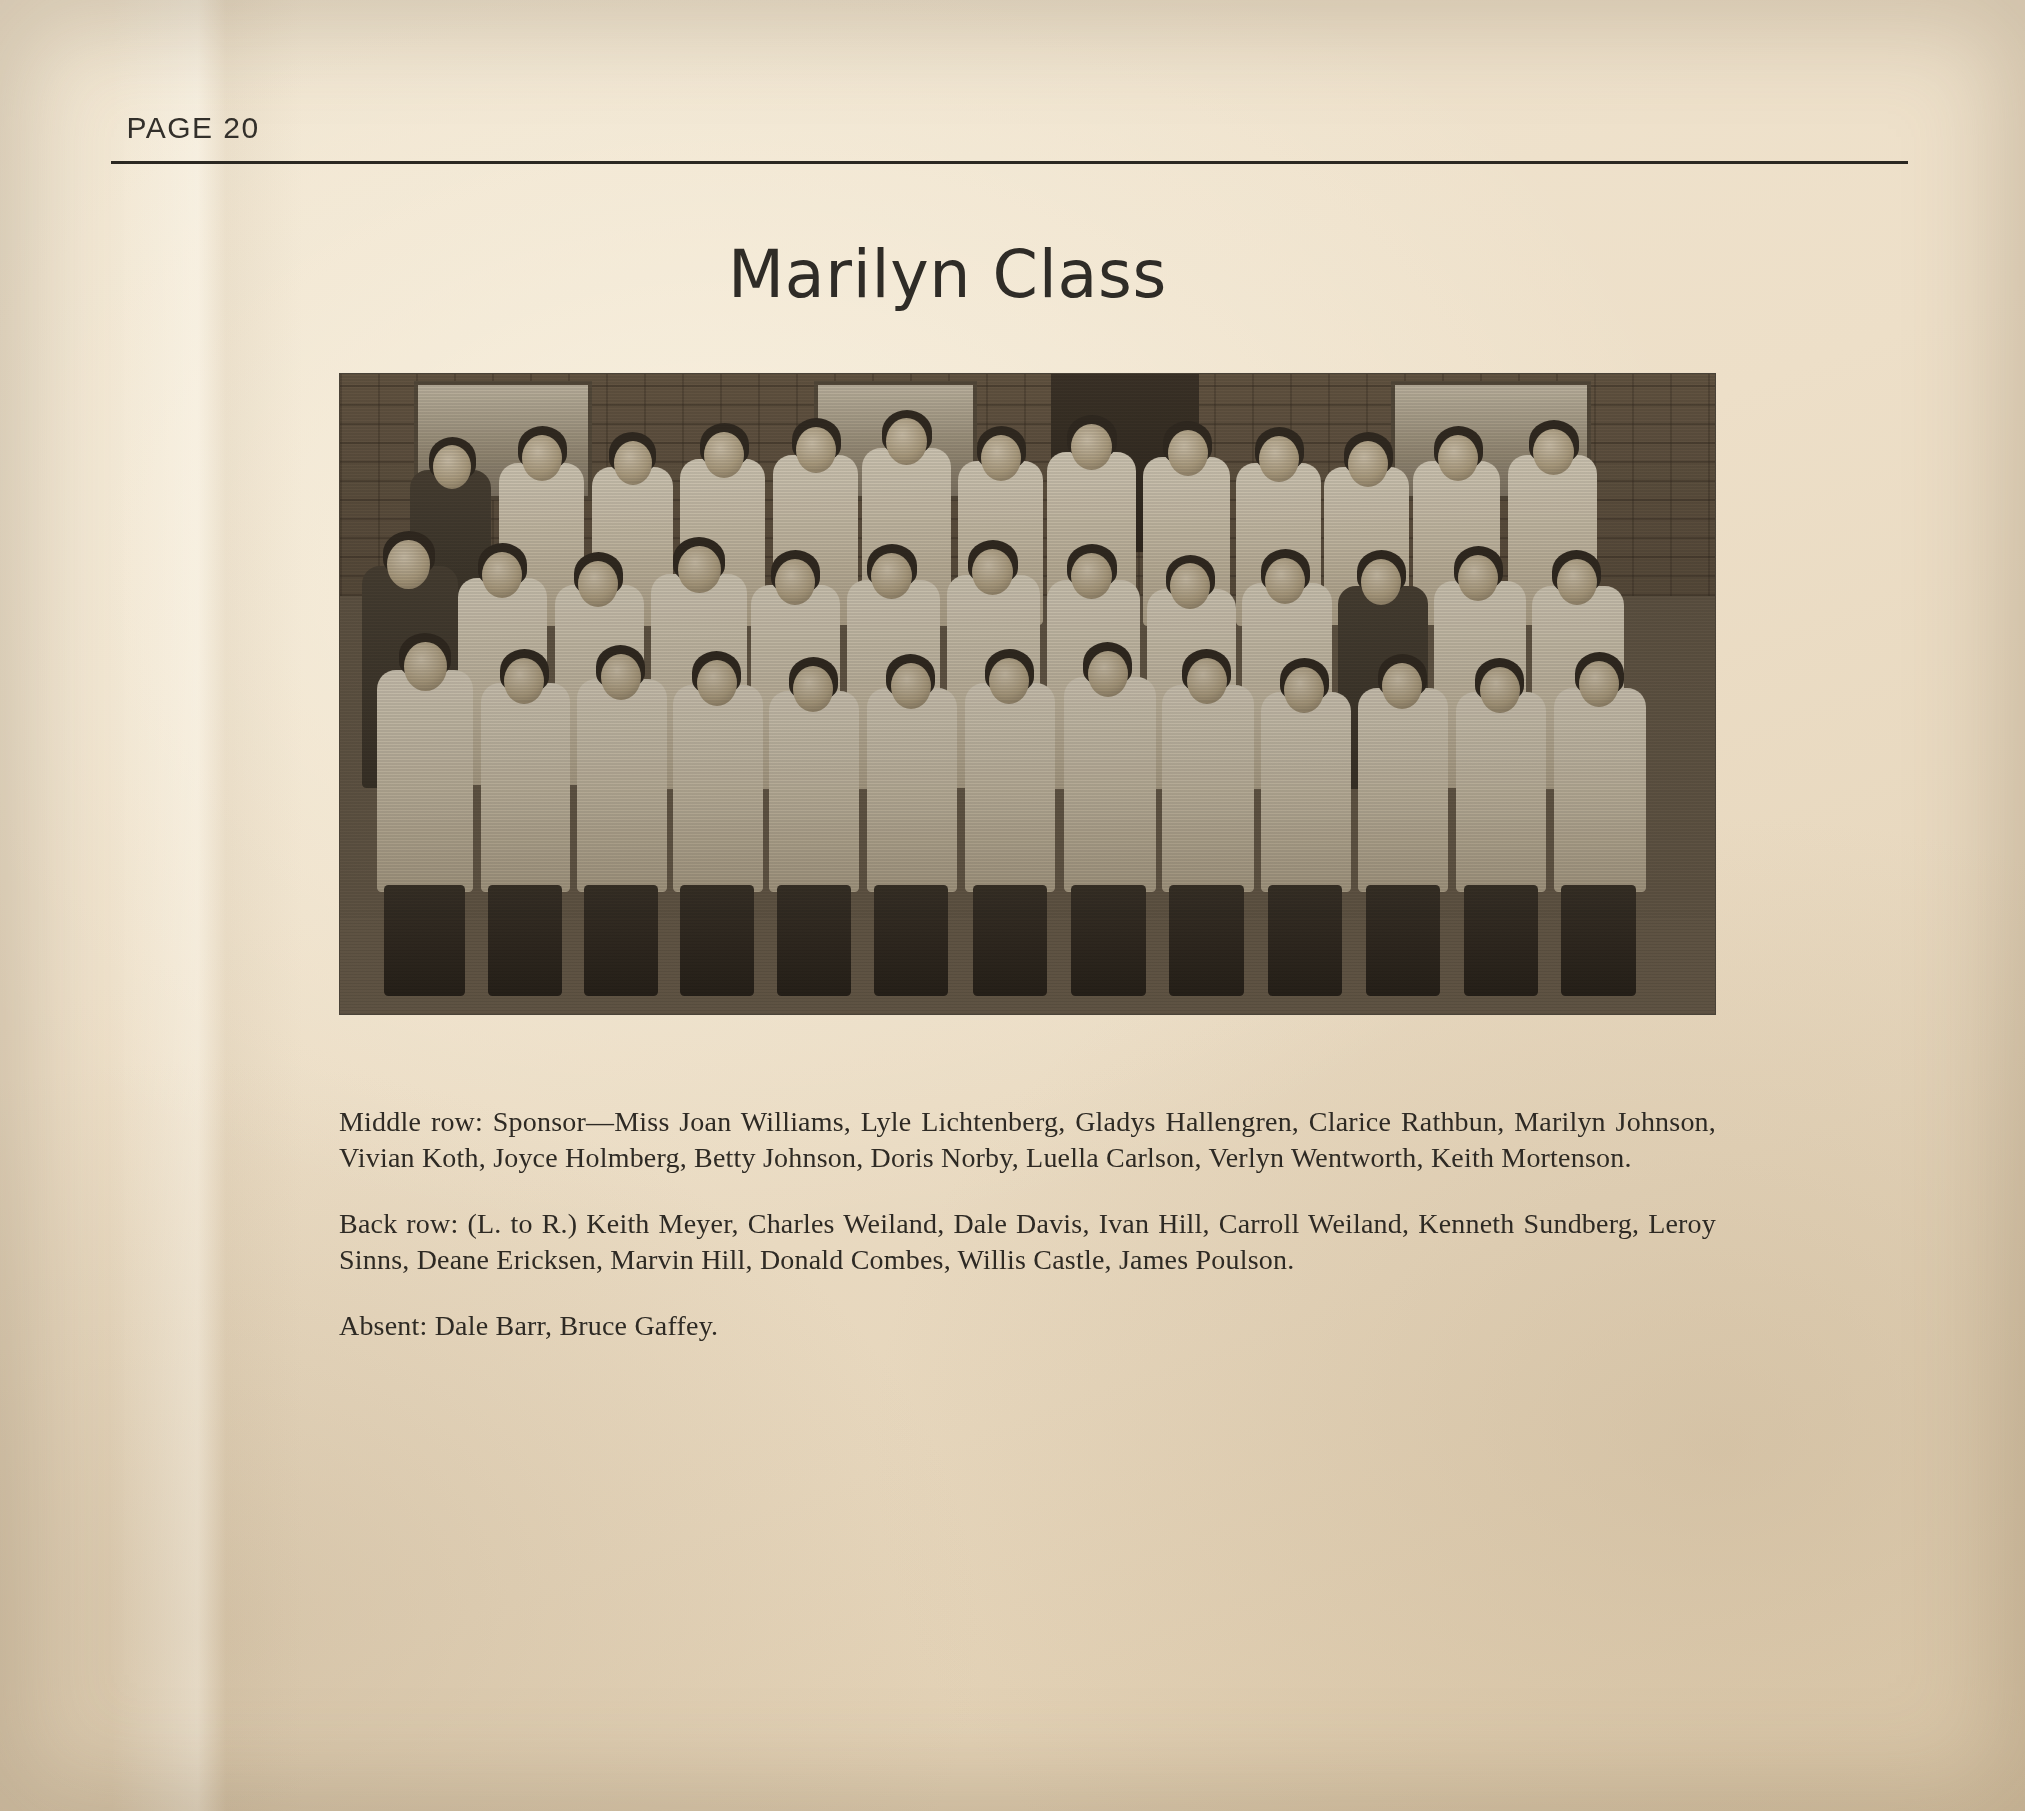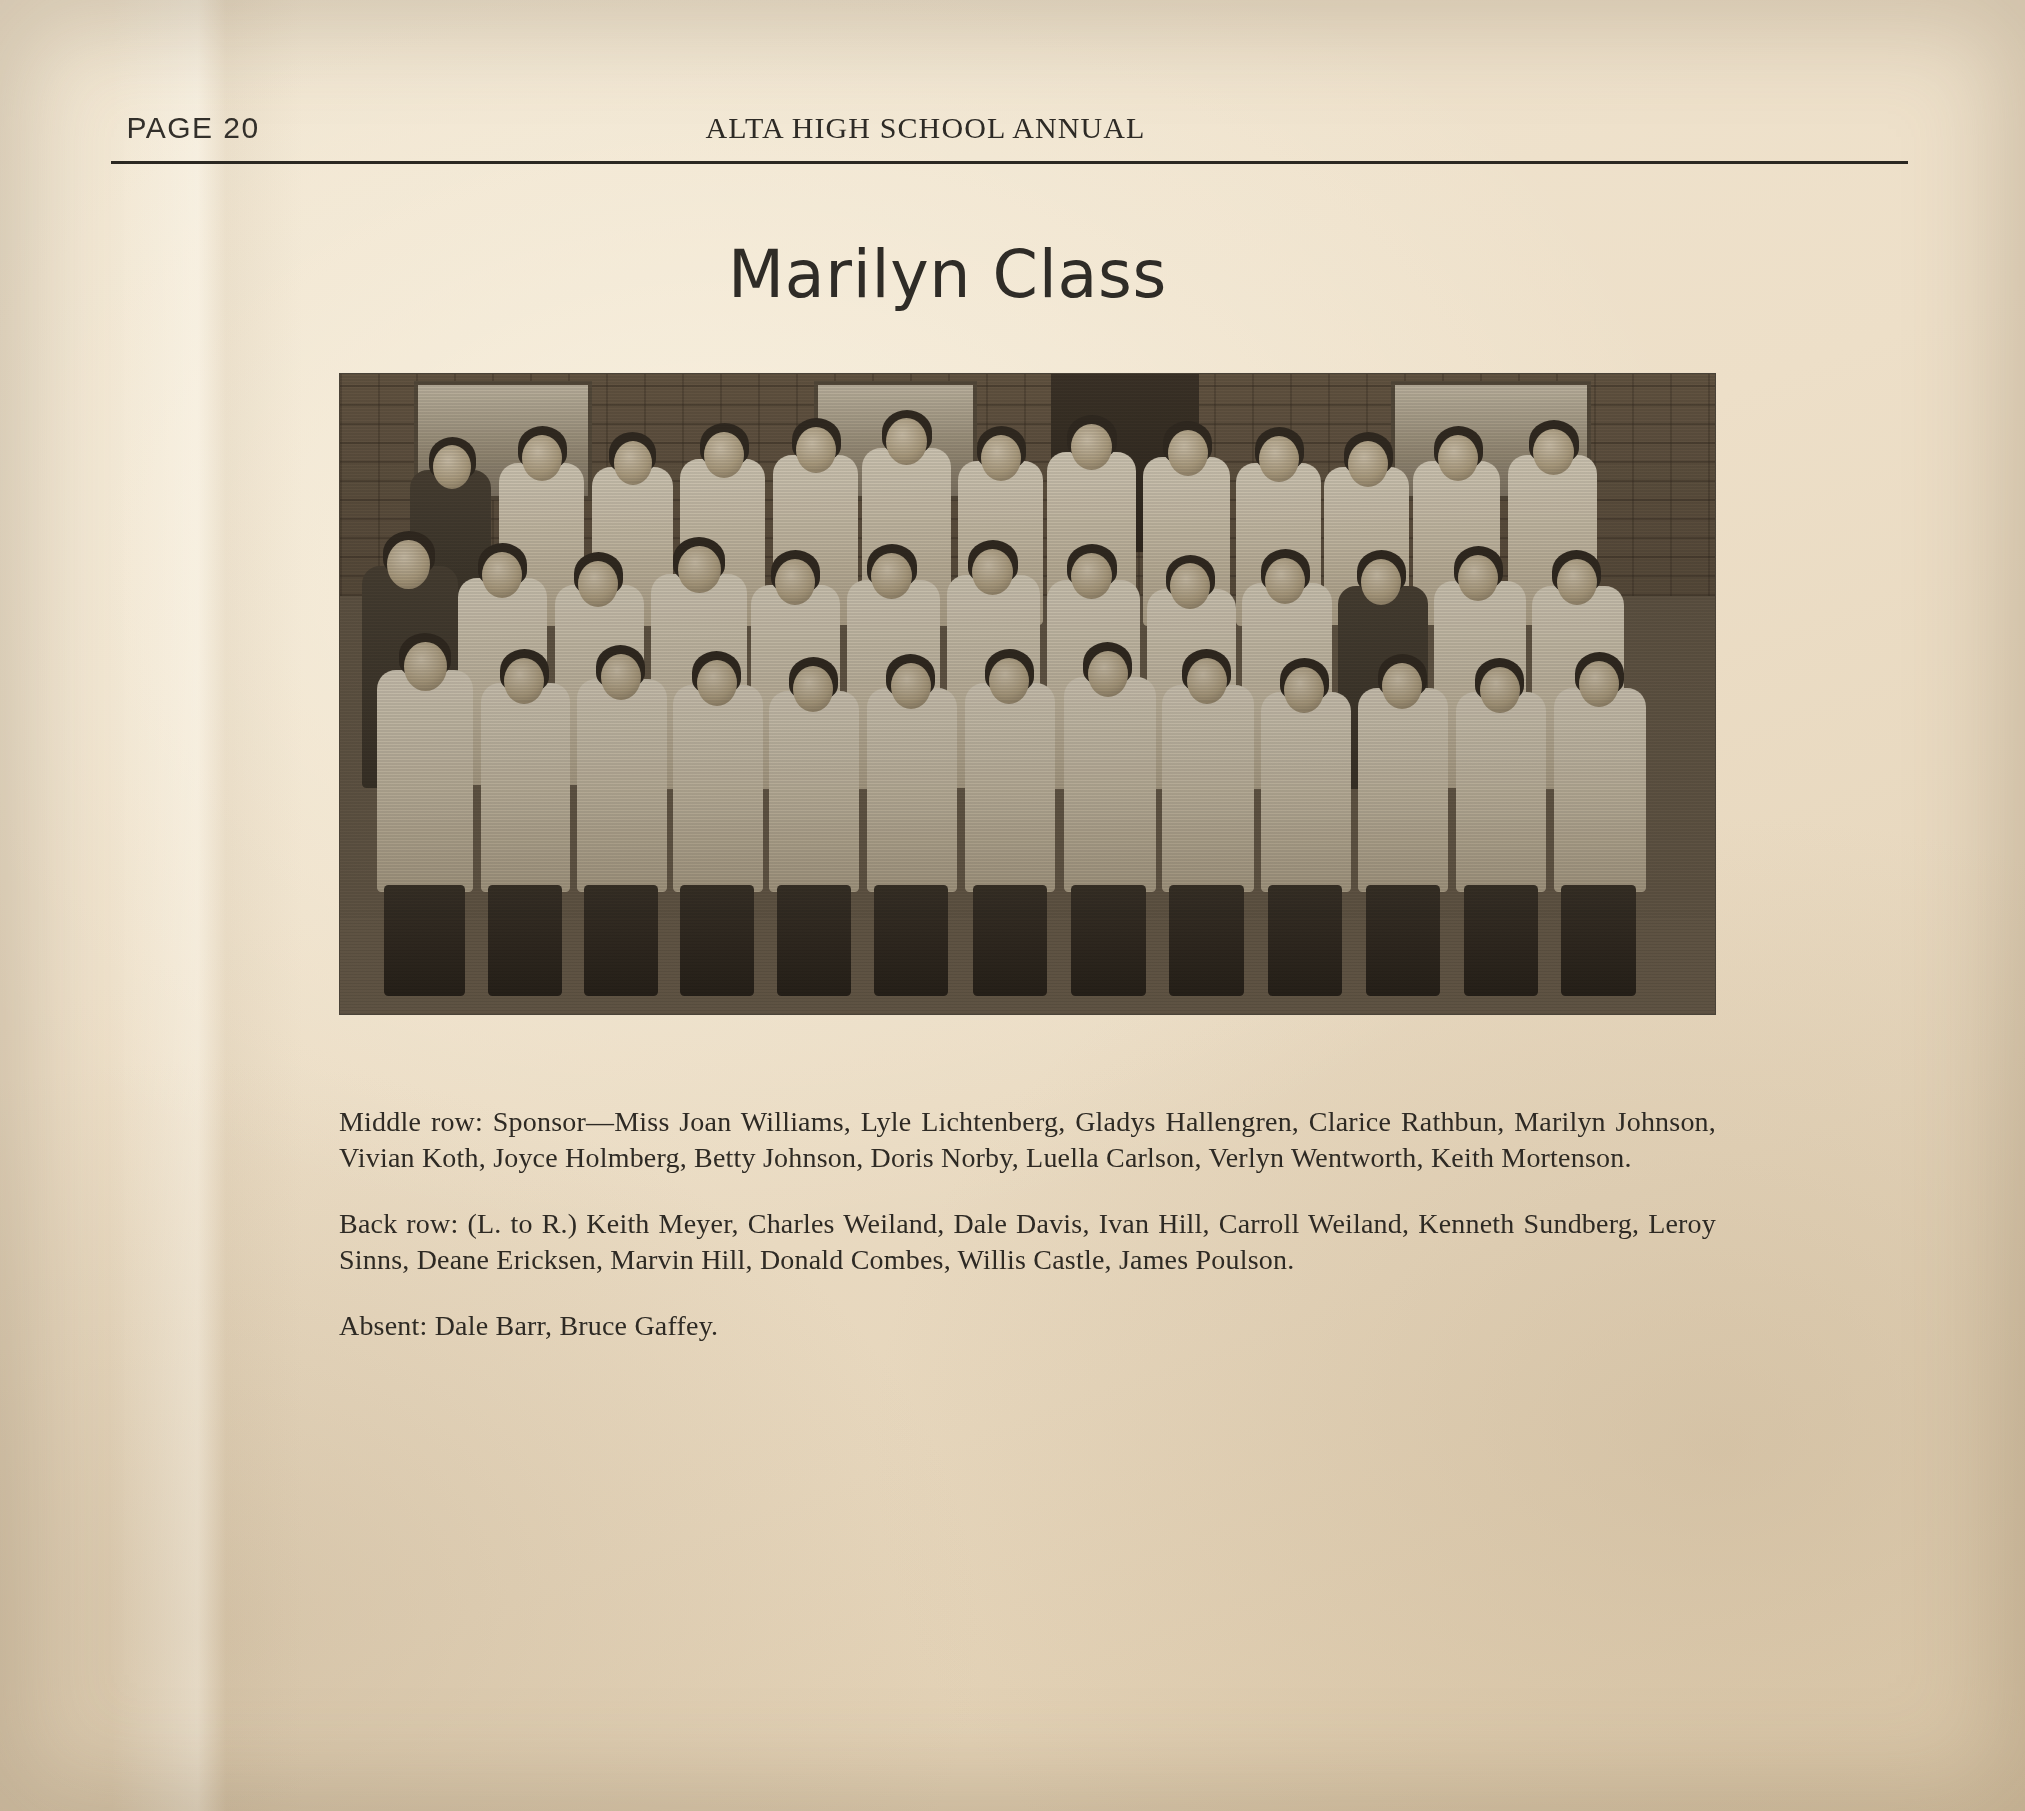--- a/index.html
+++ b/index.html
@@ -212,21 +212,20 @@
 </head>
 <body>
 
 <div class="page">
   <div class="paper-crease"></div>
 
   <div class="content">
 
     <div class="header-row">
       <div class="page-number">PAGE 20</div>
-      <div class="annual-title">ALTA HIGH SCHOOL ANNUAL</div>
       <div class="rule"></div>
     </div>
 
     <div class="class-title">Marilyn Class</div>
 
     <div class="photo-wrap">
       <div class="photo-bg"></div>
       <div class="brickwall"></div>
       <div class="window w1"></div>
       <div class="window w2"></div>

